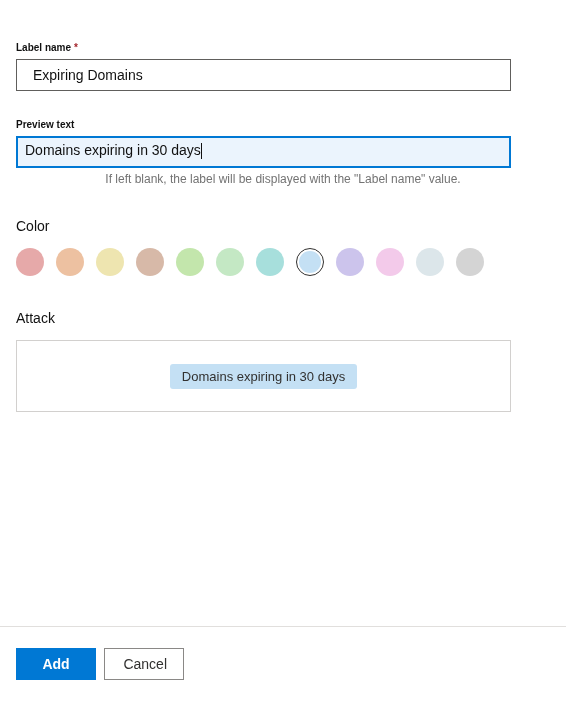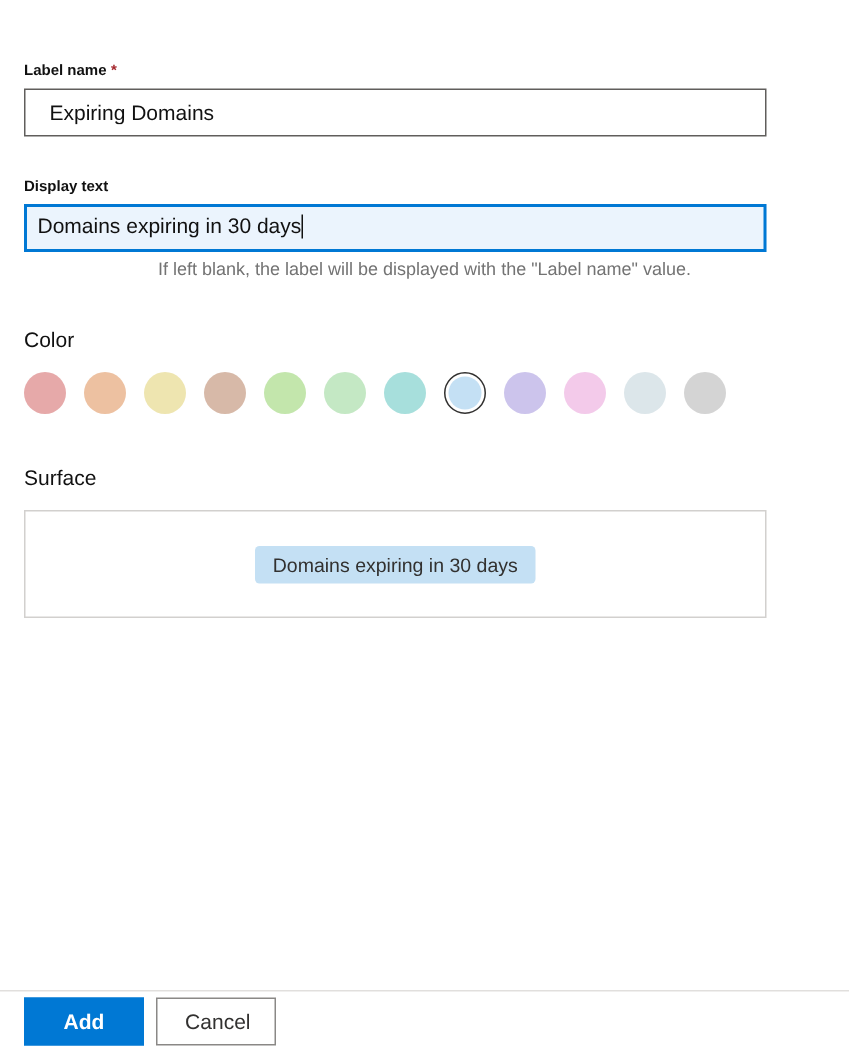--- a/index.html
+++ b/index.html
@@ -140,21 +140,21 @@
       font-size: 13px;
       padding: 5px 12px;
       border-radius: 3px;
     }
     .footer {
       position: absolute;
       bottom: 0;
       left: 0;
       right: 0;
       border-top: 1px solid #e1dfdd;
-      padding: 4px 16px;
+      padding: 21px 16px;
       display: flex;
       gap: 8px;
     }
     .btn {
       min-width: 80px;
       height: 32px;
       padding: 0 16px;
       font-size: 14px;
       font-family: inherit;
       cursor: pointer;
@@ -190,21 +190,21 @@
 <div class="dialog-body">
 
   <div class="form-group">
     <label class="form-label">
       <span>Label name</span><span class="required">*</span>
     </label>
     <input type="text" class="text-input" value="Expiring Domains" style="">
   </div>
 
   <div class="form-group">
-    <label class="form-label">Display text</label>
+    <label class="form-label">Preview text</label>
     <div class="text-input focused">
       <span class="input-content">Domains expiring in 30 days</span><span class="cursor-caret"></span>
     </div>
     <div class="helper-text">If left blank, the label will be displayed with the "Label name" value.</div>
   </div>
 
   <div class="color-group">
     <label class="section-label">Color</label>
     <div class="swatches" id="swatch-container">
         <button class="swatch" style="background: rgb(230, 169, 169);"></button>
@@ -218,21 +218,21 @@
           <span class="inner" style="background: rgb(196, 224, 244);"></span>
         </button>
         <button class="swatch" style="background: rgb(204, 196, 236);"></button>
         <button class="swatch" style="background: rgb(243, 202, 234);"></button>
         <button class="swatch" style="background: rgb(220, 230, 234);"></button>
         <button class="swatch" style="background: rgb(212, 212, 212);"></button>
       </div>
   </div>
 
   <div class="preview-group">
-    <label class="section-label">Surface</label>
+    <label class="section-label">Attack</label>
     <div class="preview-box">
       <span class="preview-chip" id="preview-chip" style="background: rgb(196, 224, 244);">Domains expiring in 30 days</span>
     </div>
   </div>
 </div>
 
 <div class="footer">
   <button class="btn btn-primary">Add</button>
   <button class="btn btn-secondary">Cancel</button>
 </div>

